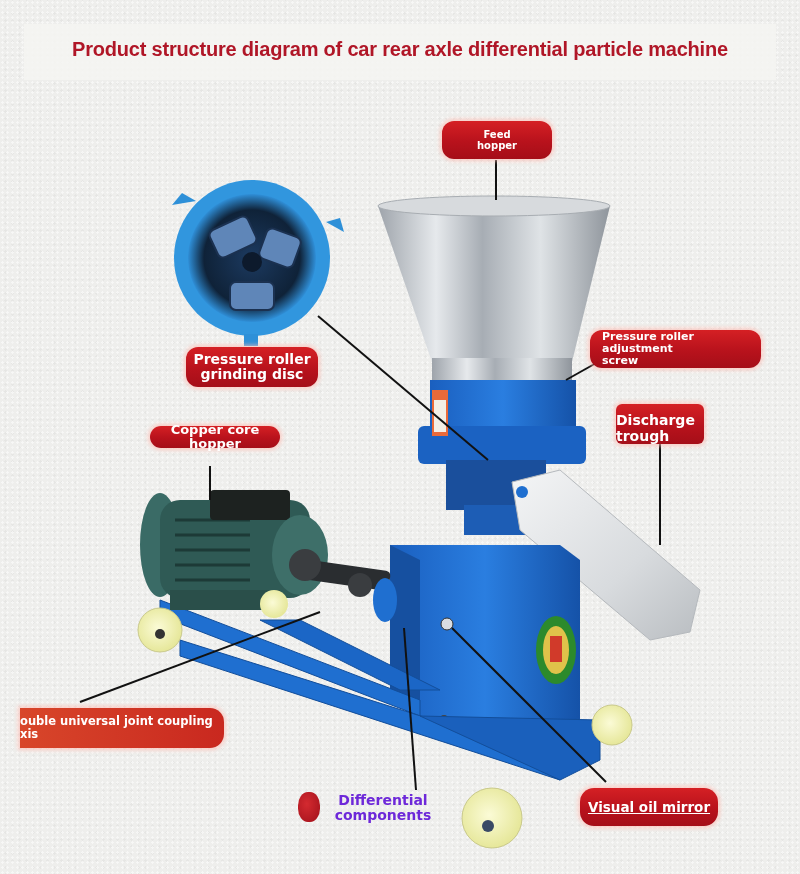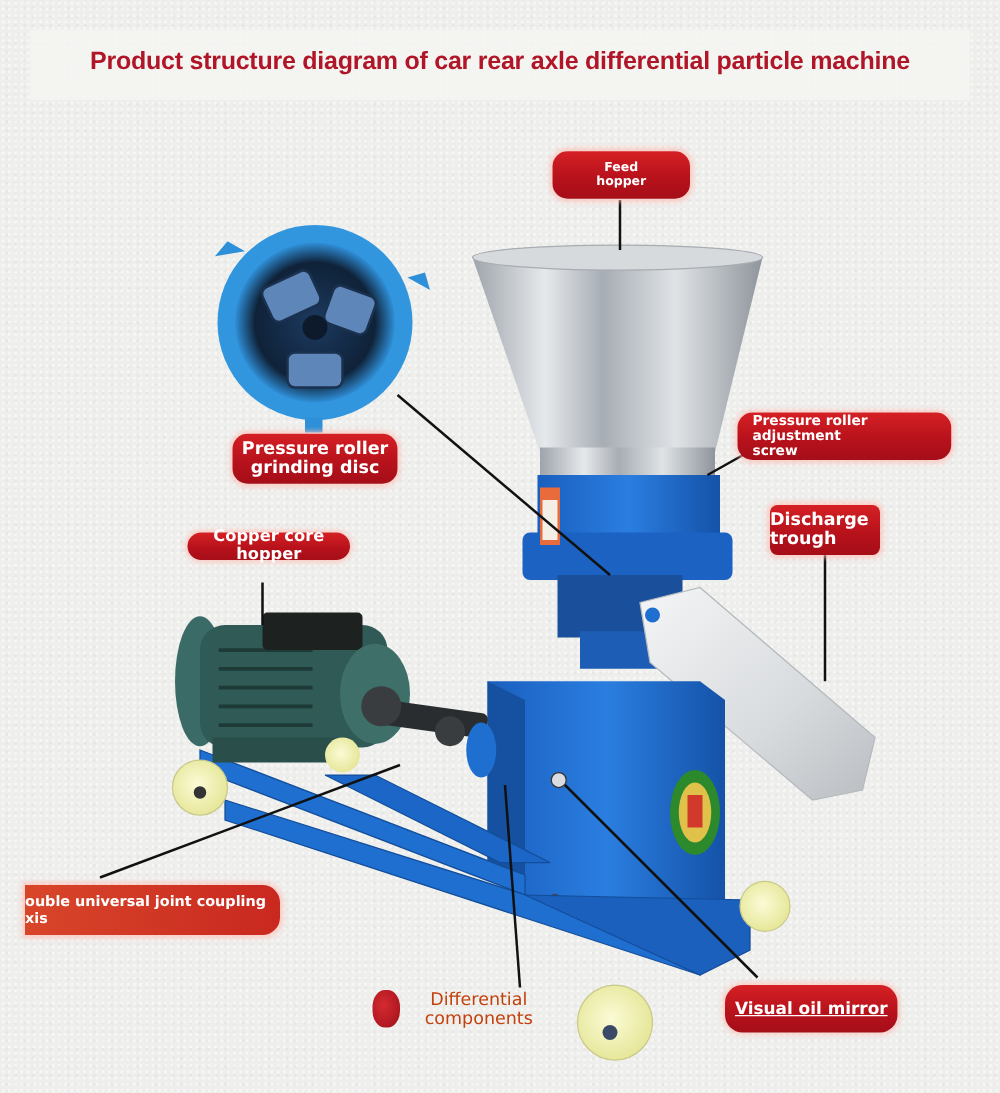--- a/index.html
+++ b/index.html
@@ -25,21 +25,21 @@
     .label {
       position: absolute; color: #fff; font-weight: bold; text-align: center;
       background: linear-gradient(180deg, #d52024 0%, #b8121c 55%, #a50e18 100%);
       border-radius: 12px;
       box-shadow: 0 0 4px 2px rgba(255,190,180,0.7);
       display: flex; flex-direction: column; justify-content: center; line-height: 1.1;
       font-family: "DejaVu Sans", sans-serif;
     }
     .label span { display: block; }
     .plain-label {
-      position: absolute; color: #c2410c; font-weight: normal; text-align: center;
+      position: absolute; color: #6d28d9; font-weight: bold; text-align: center;
       line-height: 1.1; font-size: 14px;
     }
     .red-blob {
       position: absolute; left: 298px; top: 792px; width: 22px; height: 30px;
       background: radial-gradient(ellipse at 40% 40%, #d42a30, #a0101a);
       border-radius: 45%; filter: blur(0.5px);
     }
     svg { position: absolute; left: 0; top: 0; }
   </style>
 </head>
@@ -180,21 +180,21 @@
 <div class="label" style="left:186px; top:347px; width:132px; height:40px; font-size:14px;">
   <span>Pressure roller</span>
   <span>grinding disc</span>
 </div>
 
 <div class="label" style="left:590px; top:330px; width:171px; height:38px; font-size:11px; text-align:left; padding-left:12px; box-sizing:border-box;">
   <span>Pressure roller adjustment</span>
   <span>screw</span>
 </div>
 
-<div class="label" style="left:616px; top:404px; width:88px; height:40px; font-size:14px; text-align:left; border-radius:6px;">
+<div class="label" style="left:616px; top:404px; width:88px; height:40px; font-size:14px; text-align:left; border-radius:6px;justify-content:flex-end;">
   <span>Discharge</span>
   <span>trough</span>
 </div>
 
 <div class="label" style="left:150px; top:426px; width:130px; height:22px; font-size:13px;">
   <span>Copper core</span>
   <span>hopper</span>
 </div>
 
 <div class="label" style="left:20px; top:708px; width:204px; height:40px; font-size:11.5px; text-align:left; border-radius:0 14px 14px 0; background:linear-gradient(90deg,#d8462a,#c9281f);">

